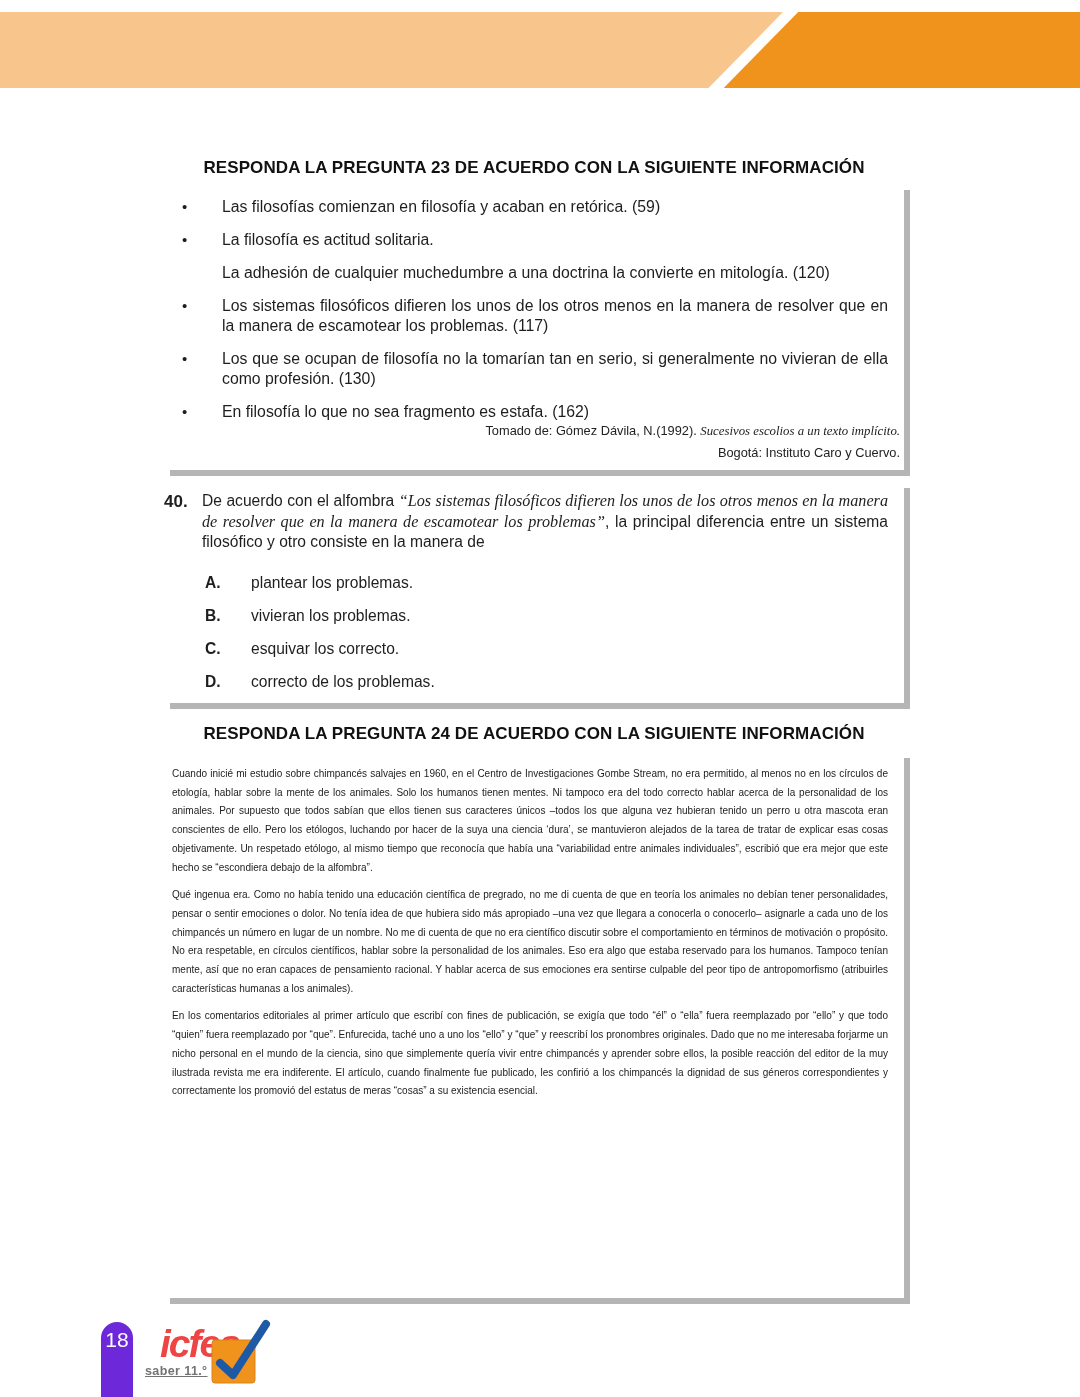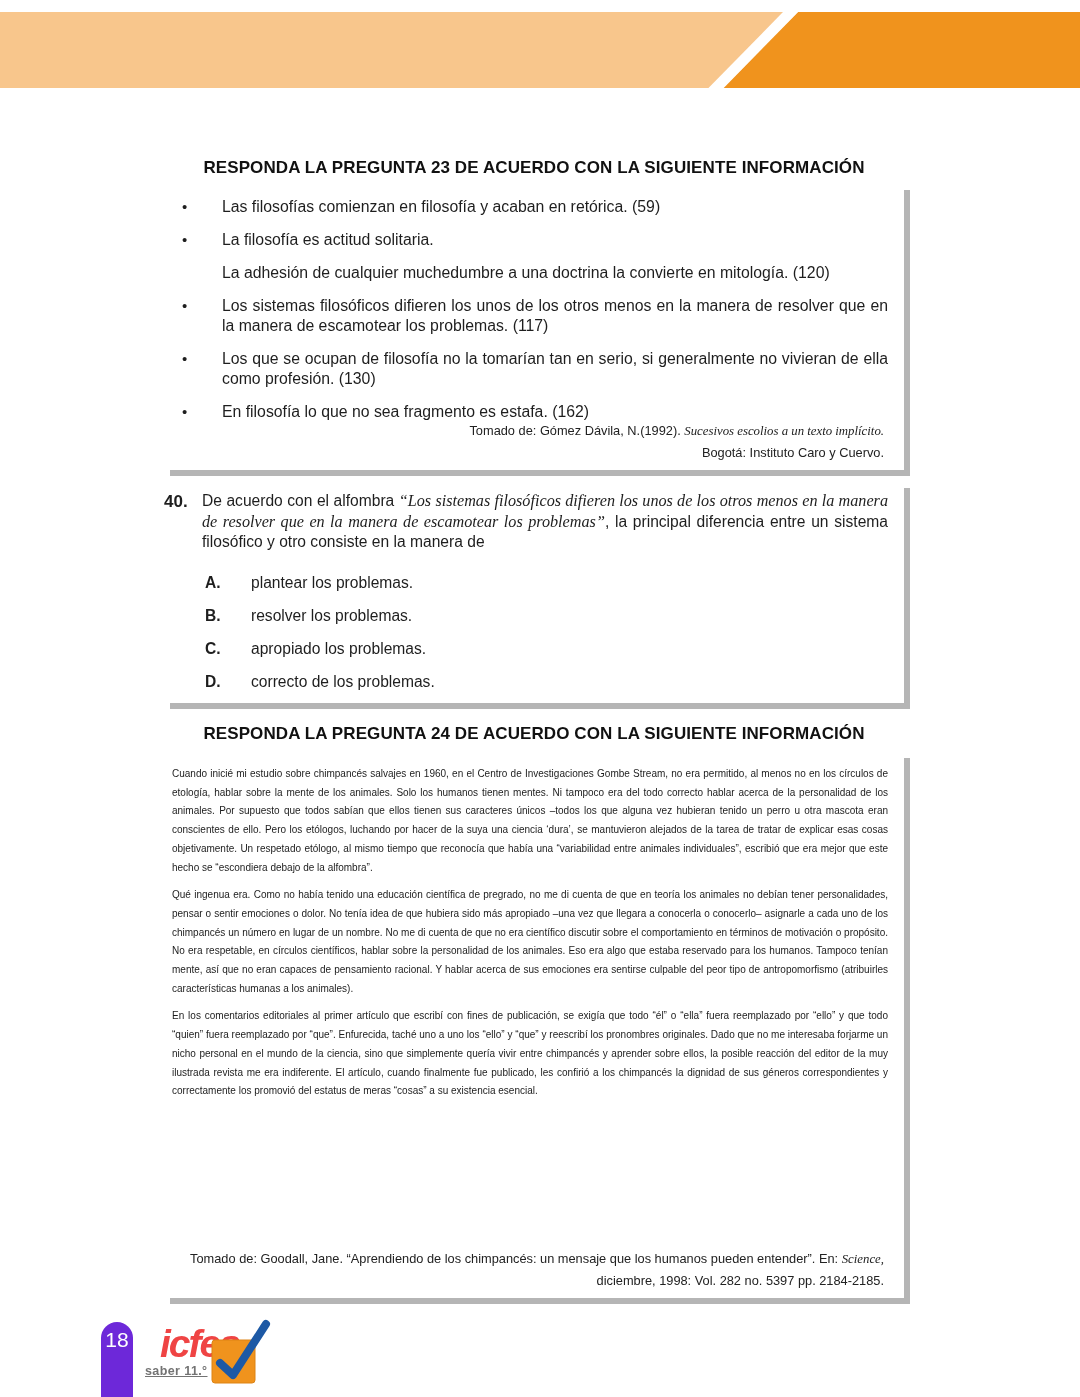--- a/index.html
+++ b/index.html
@@ -35,21 +35,21 @@
   #box-aphorisms { top:172px; height:286px; padding:13px 12px 0 16px; }
   #box-q23       { top:470px; height:221px; padding:9px 14px 0 0; }
   #box-passage   { top:740px; height:546px; padding:13px 14px 0 8px; }
 
   
   .ap-row { display:grid; grid-template-columns:42px 1fr; margin-bottom:13px;
     font-size:15.8px; line-height:20px; text-align:justify; padding-right:4px; }
   .ap-marker { font-size:15px; line-height:20px; padding-left:2px; }
 
   
-  .cite { position:absolute; right:20px; bottom:7px; left:20px; text-align:right;
+  .cite { position:absolute; right:4px; bottom:7px; left:20px; text-align:right;
     font-size:12.8px; line-height:21px; color:#222; }
   .serif-it { font-family:"Liberation Serif", serif; font-style:italic; }
 
   
   .q-row { display:grid; grid-template-columns:50px 1fr; margin-left:-12px; padding-right:2px; }
   .q-num { font-weight:bold; font-size:17px; line-height:21px; text-align:left; padding-left:12px; }
   .q-text { font-size:15.6px; line-height:20.5px; text-align:justify; }
   .q-quote { font-family:"Liberation Serif", serif; font-style:italic; font-size:16.2px; }
   .options { margin-top:20px; padding-left:41px; }
   .opt-row { display:grid; grid-template-columns:46px 1fr; margin-bottom:14px;
@@ -121,43 +121,39 @@
         <span>De acuerdo con el alfombra </span><span class="q-quote">“Los sistemas filosóficos difieren los unos de los otros menos en la manera de resolver que en la manera de escamotear los problemas”</span><span>, la principal diferencia entre un sistema filosófico y otro consiste en la manera de</span>
       </span>
     </div>
     <div class="options">
       <div class="opt-row">
         <span class="opt-letter">A.</span>
         <span>plantear los problemas.</span>
       </div>
       <div class="opt-row">
         <span class="opt-letter">B.</span>
-        <span>resolver los problemas.</span>
+        <span>vivieran los problemas.</span>
       </div>
       <div class="opt-row">
         <span class="opt-letter">C.</span>
-        <span>apropiado los problemas.</span>
+        <span>esquivar los correcto.</span>
       </div>
       <div class="opt-row">
         <span class="opt-letter">D.</span>
         <span>correcto de los problemas.</span>
       </div>
     </div>
   </div>
 
   <div class="sec-heading" id="heading-24">RESPONDA LA PREGUNTA 24 DE ACUERDO CON LA SIGUIENTE INFORMACIÓN</div>
 
   <div class="qbox passage" id="box-passage">
     <p>Cuando inicié mi estudio sobre chimpancés salvajes en 1960, en el Centro de Investigaciones Gombe Stream, no era permitido, al menos no en los círculos de etología, hablar sobre la mente de los animales. Solo los humanos tienen mentes. Ni tampoco era del todo correcto hablar acerca de la personalidad de los animales. Por supuesto que todos sabían que ellos tienen sus caracteres únicos –todos los que alguna vez hubieran tenido un perro u otra mascota eran conscientes de ello. Pero los etólogos, luchando por hacer de la suya una ciencia ‘dura’, se mantuvieron alejados de la tarea de tratar de explicar esas cosas objetivamente. Un respetado etólogo, al mismo tiempo que reconocía que había una “variabilidad entre animales individuales”, escribió que era mejor que este hecho se “escondiera debajo de la alfombra”.</p>
     <p>Qué ingenua era. Como no había tenido una educación científica de pregrado, no me di cuenta de que en teoría los animales no debían tener personalidades, pensar o sentir emociones o dolor. No tenía idea de que hubiera sido más apropiado –una vez que llegara a conocerla o conocerlo– asignarle a cada uno de los chimpancés un número en lugar de un nombre. No me di cuenta de que no era científico discutir sobre el comportamiento en términos de motivación o propósito. No era respetable, en círculos científicos, hablar sobre la personalidad de los animales. Eso era algo que estaba reservado para los humanos. Tampoco tenían mente, así que no eran capaces de pensamiento racional. Y hablar acerca de sus emociones era sentirse culpable del peor tipo de antropomorfismo (atribuirles características humanas a los animales).</p>
     <p>En los comentarios editoriales al primer artículo que escribí con fines de publicación, se exigía que todo “él” o “ella” fuera reemplazado por “ello” y que todo “quien” fuera reemplazado por “que”. Enfurecida, taché uno a uno los “ello” y “que” y reescribí los pronombres originales. Dado que no me interesaba forjarme un nicho personal en el mundo de la ciencia, sino que simplemente quería vivir entre chimpancés y aprender sobre ellos, la posible reacción del editor de la muy ilustrada revista me era indiferente. El artículo, cuando finalmente fue publicado, les confirió a los chimpancés la dignidad de sus géneros correspondientes y correctamente los promovió del estatus de meras “cosas” a su existencia esencial.</p>
-    <div class="cite">
-      <span>Tomado de: Goodall, Jane. “Aprendiendo de los chimpancés: un mensaje que los humanos pueden entender”. En: </span><span class="serif-it">Science,</span><br>
-      <span>diciembre, 1998: Vol. 282 no. 5397 pp. 2184-2185.</span>
-    </div>
   </div>
 
   <div class="page-pill">
     <span>18</span>
   </div>
 
   <div class="logo">
     <span class="logo-word">icfes</span>
     <span class="logo-sub">saber 11.°</span>
     <svg class="logo-check" width="66" height="70" viewBox="0 0 66 70">

